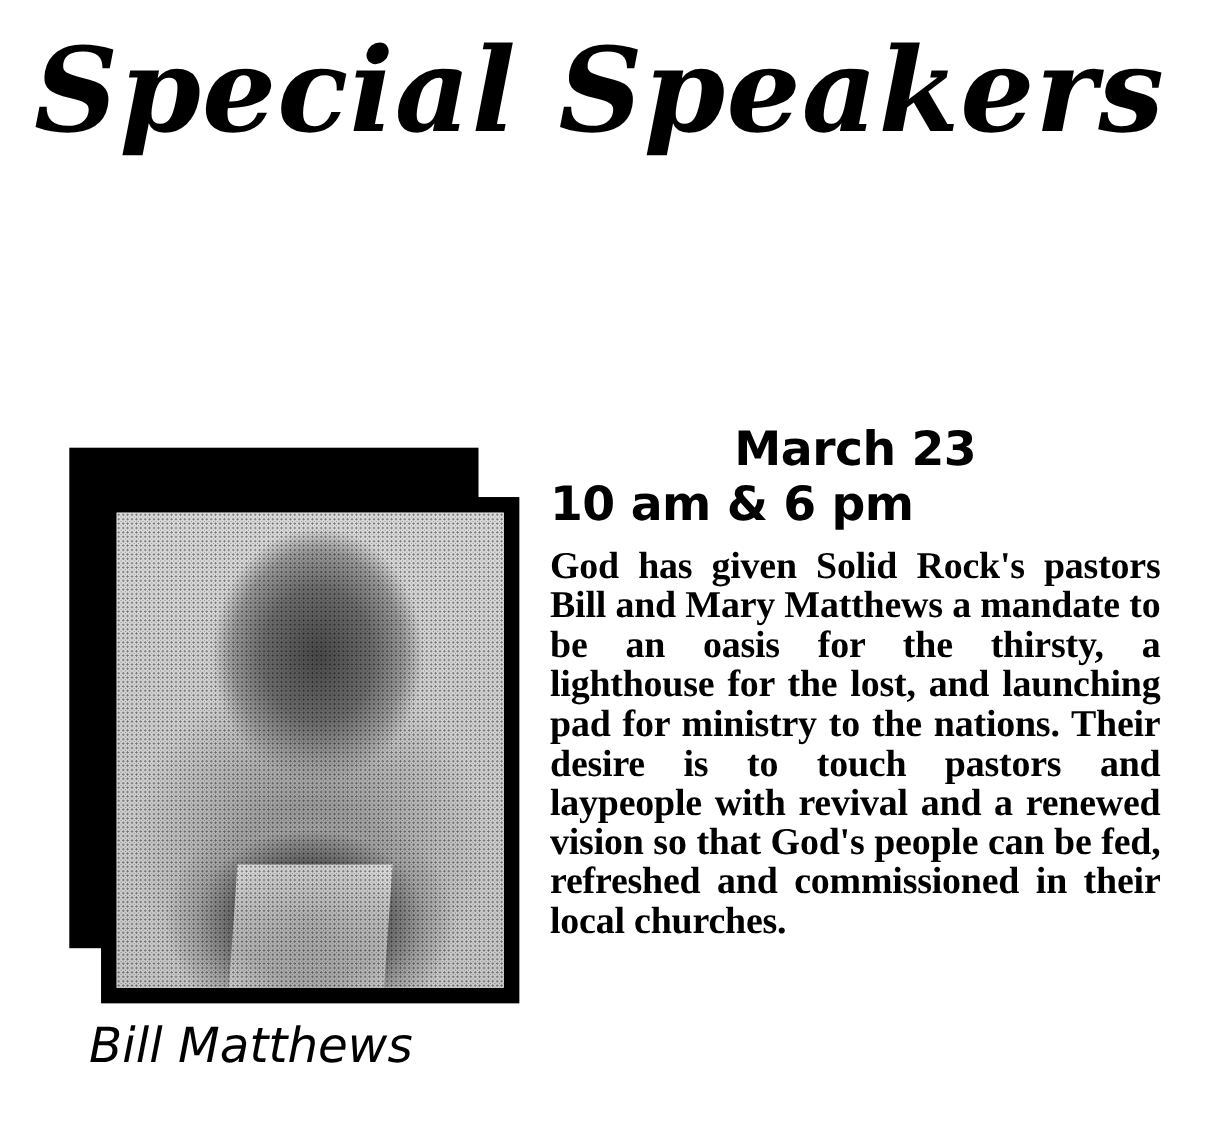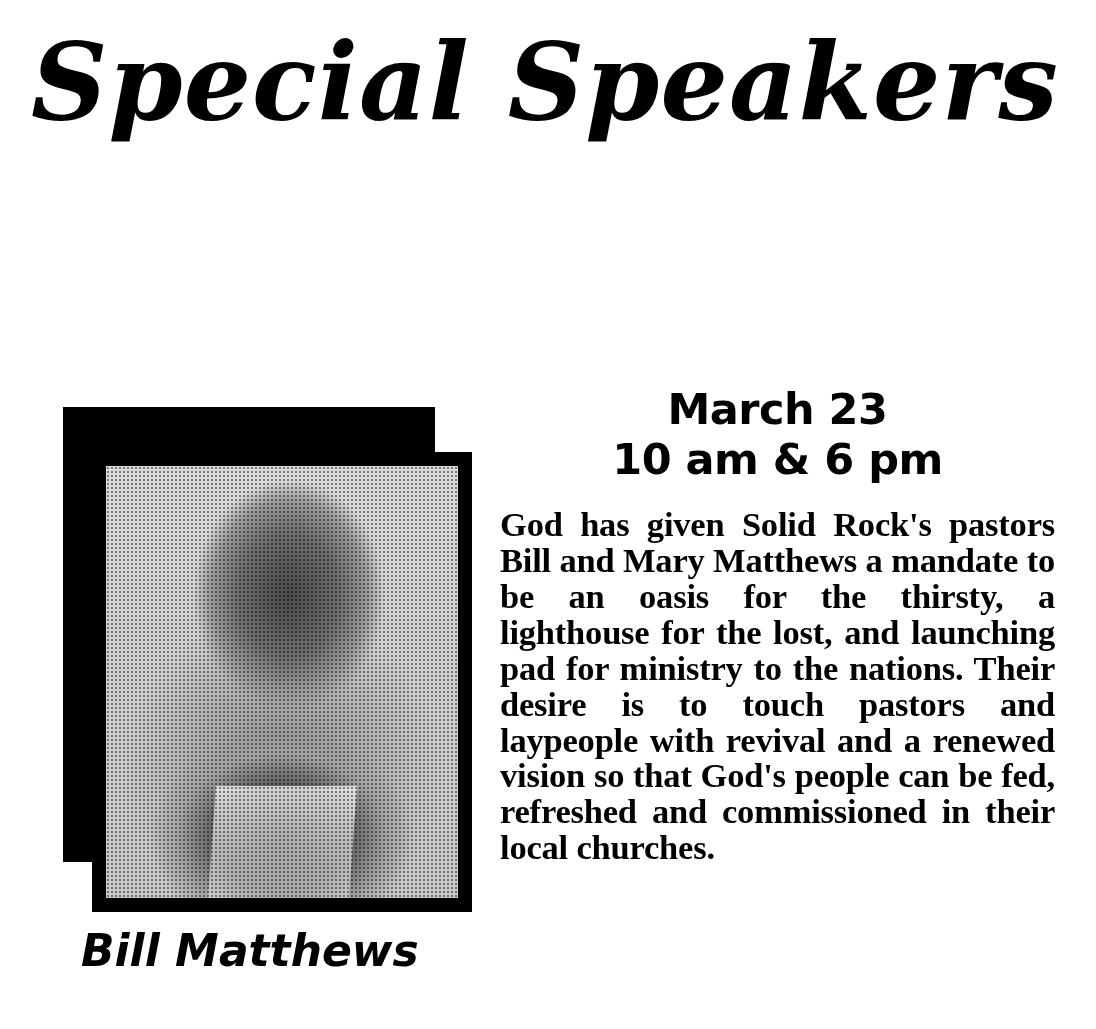--- a/index.html
+++ b/index.html
@@ -115,21 +115,21 @@
     background: linear-gradient(180deg, rgba(255,255,255,0.9), rgba(255,255,255,0.55));
     transform: skewX(-4deg);
     opacity: 0.8;
   }
   .caption {
     position: absolute;
     left: 26px;
     top: 518px;
     width: 420px;
     font-family: "DejaVu Sans", "Liberation Sans", sans-serif;
-    font-weight: 700;
+    font-weight: 400;
     font-style: italic;
     font-size: 44px;
     letter-spacing: 0px;
     white-space: nowrap;
   }
 
   
   .right-col {
     position: absolute;
     left: 500px;
@@ -141,27 +141,27 @@
     font-weight: 700;
     font-size: 43px;
     text-align: center;
     line-height: 1.12;
     letter-spacing: -0.5px;
   }
   .event-time {
     font-family: "DejaVu Sans", "Liberation Sans", sans-serif;
     font-weight: 700;
     font-size: 43px;
-    text-align: center;
+    text-align: left;
     line-height: 1.12;
     letter-spacing: -0.5px;
     margin-top: 2px;
   }
   .body-text {
-    margin-top: 24px;
+    margin-top: 14px;
     font-family: "Liberation Serif", serif;
     font-size: 34.5px;
     line-height: 1.04;
     text-align: justify;
     text-justify: inter-word;
     letter-spacing: -0.2px;
     font-weight: 600;
     hyphens: manual;
   }
 </style>

